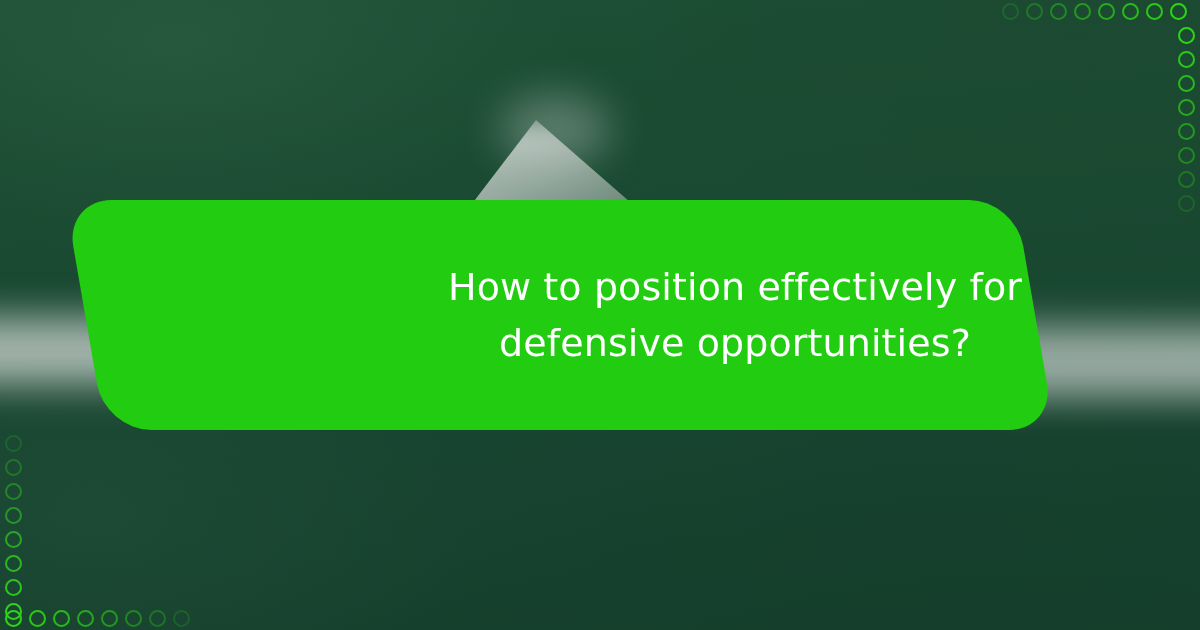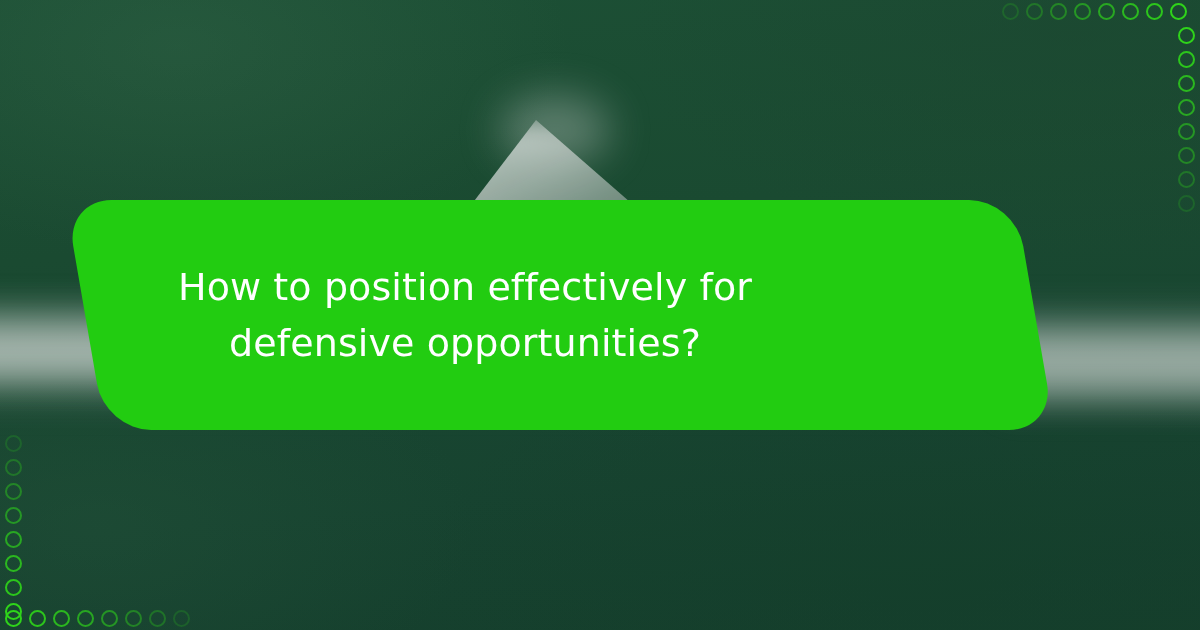--- a/index.html
+++ b/index.html
@@ -116,21 +116,21 @@
     transform-origin: bottom left;
   }
   #card-text-wrap {
     position: absolute;
     left: 105px;
     top: 200px;
     width: 990px;
     height: 230px;
     display: flex;
     align-items: center;
-    justify-content: flex-start;
+    justify-content: flex-end;
   }
   #card-text {
     width: 720px;
     text-align: center;
     color: #ffffff;
     font-size: 38px;
     line-height: 1.48;
     font-weight: 400;
     letter-spacing: 0.1px;
   }

